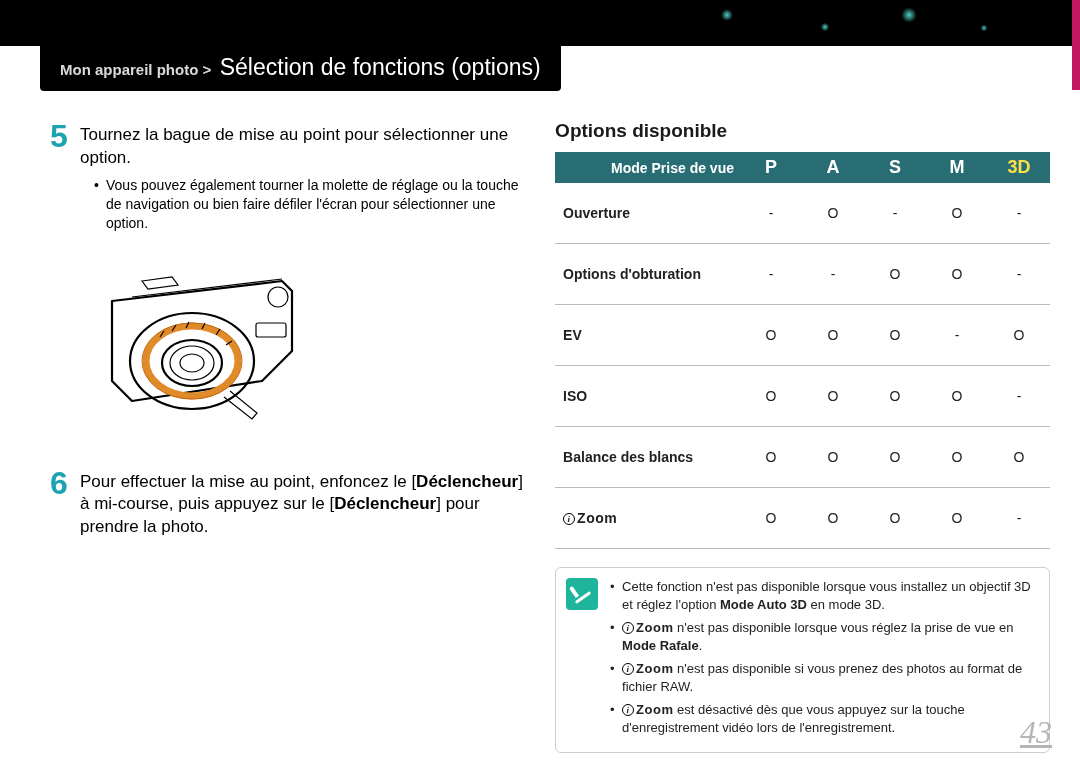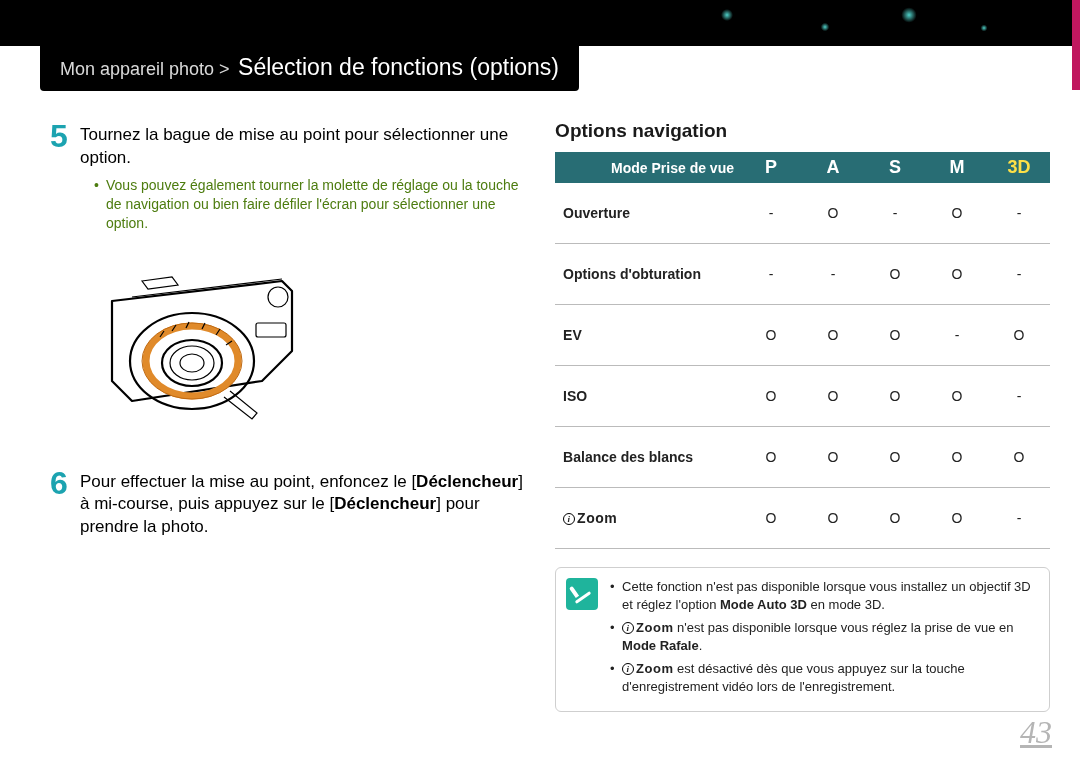--- a/index.html
+++ b/index.html
@@ -2,29 +2,29 @@
 <html><head>
 <meta charset="utf-8">
 <style>
   * { box-sizing: border-box; margin: 0; padding: 0; }
   html, body { width: 1080px; height: 765px; font-family: "Segoe UI", Arial, sans-serif; background: #fff; overflow: hidden; }
   .page { position: relative; width: 1080px; height: 765px; }
   .top-strip { position: absolute; top: 0; left: 0; right: 0; height: 46px; background: #000; }
   .top-strip .sparkle { position: absolute; background: radial-gradient(circle, #4fd0c8 0%, transparent 60%); border-radius: 50%; }
   .magenta-bar { position: absolute; right: 0; top: 0; width: 8px; height: 90px; background: #c0175f; }
   .breadcrumb-bar { position: absolute; left: 40px; top: 46px; background: #000; padding: 8px 20px 10px 20px; border-bottom-left-radius: 4px; border-bottom-right-radius: 4px; color: #fff; }
-  .breadcrumb-bar .bc1 { font-size: 18px; opacity: .85; }
+  .breadcrumb-bar .bc1 { font-size: 15px; opacity: .85; font-weight: bold; }
   .breadcrumb-bar .bc2 { font-size: 23px; margin-left: 4px; }
   .content { position: absolute; top: 120px; left: 50px; right: 30px; bottom: 40px; display: flex; }
   .left { width: 510px; padding-right: 30px; font-size: 17px; color: #000; line-height: 1.35; }
   .right { width: 500px; }
   .step { display: flex; margin-bottom: 10px; }
   .stepnum { font-size: 32px; font-weight: 600; color: #1ca3b0; width: 30px; line-height: 1; }
   .steptxt { flex: 1; padding-top: 4px; }
-  .bullet { font-size: 14px; color: #4d7c0f; margin-left: 14px; margin-top: 6px; position: relative; padding-left: 12px; line-height: 1.35; }
+  .bullet { font-size: 14px; color: #000000; margin-left: 14px; margin-top: 6px; position: relative; padding-left: 12px; line-height: 1.35; }
   .bullet::before { content: "•"; position: absolute; left: 0; top: 0; }
   .camera-fig { margin: 18px 0 26px 32px; width: 240px; height: 190px; }
   .right h2 { font-size: 19px; font-weight: 700; color: #1a1a1a; margin-bottom: 10px; }
   table.opt { width: 100%; border-collapse: collapse; font-size: 14px; }
   table.opt th { background: #286d74; color: #fff; font-weight: 700; padding: 5px 6px; text-align: center; }
   table.opt th.rowhead { text-align: right; }
   table.opt th.dim { color: #fde047; font-weight: 700; }
   table.opt th.mode { font-size: 18px; width: 62px; }
   table.opt td { padding: 22px 6px; text-align: center; border-bottom: 1px solid #bbb; color: #222; }
   table.opt td.lbl { text-align: left; font-weight: 700; padding-left: 8px; }
@@ -99,21 +99,21 @@
 
       <div class="step">
         <div class="stepnum">6</div>
         <div class="steptxt">
           <span>Pour effectuer la mise au point, enfoncez le [</span><b>Déclencheur</b><span>] à mi-course, puis appuyez sur le [</span><b>Déclencheur</b><span>] pour prendre la photo.</span>
         </div>
       </div>
     </div>
 
     <div class="right">
-      <h2>Options navigation</h2>
+      <h2>Options disponible</h2>
       <table class="opt">
         <thead>
           <tr>
             <th class="rowhead">Mode Prise de vue</th>
             <th class="mode">P</th>
             <th class="mode">A</th>
             <th class="mode">S</th>
             <th class="mode">M</th>
             <th class="mode dim">3D</th>
           </tr>
@@ -173,20 +173,23 @@
       <div class="notebox">
         <div class="pen"></div>
         <ul>
           <li>
             <span>Cette fonction n'est pas disponible lorsque vous installez un objectif 3D et réglez l'option </span><b>Mode Auto 3D</b><span> en mode 3D.</span>
           </li>
           <li>
             <span class="izoom"><span class="circ-i">i</span><span>Zoom</span></span><span> n'est pas disponible lorsque vous réglez la prise de vue en </span><b>Mode Rafale</b><span>.</span>
           </li>
           <li>
+            <span class="izoom"><span class="circ-i">i</span><span>Zoom</span></span><span> n'est pas disponible si vous prenez des photos au format de fichier RAW.</span>
+          </li>
+          <li>
             <span class="izoom"><span class="circ-i">i</span><span>Zoom</span></span><span> est désactivé dès que vous appuyez sur la touche d'enregistrement vidéo lors de l'enregistrement.</span>
           </li>
         </ul>
       </div>
     </div>
   </div>
 
   <div class="pagenum">43</div>
 </div>
 

